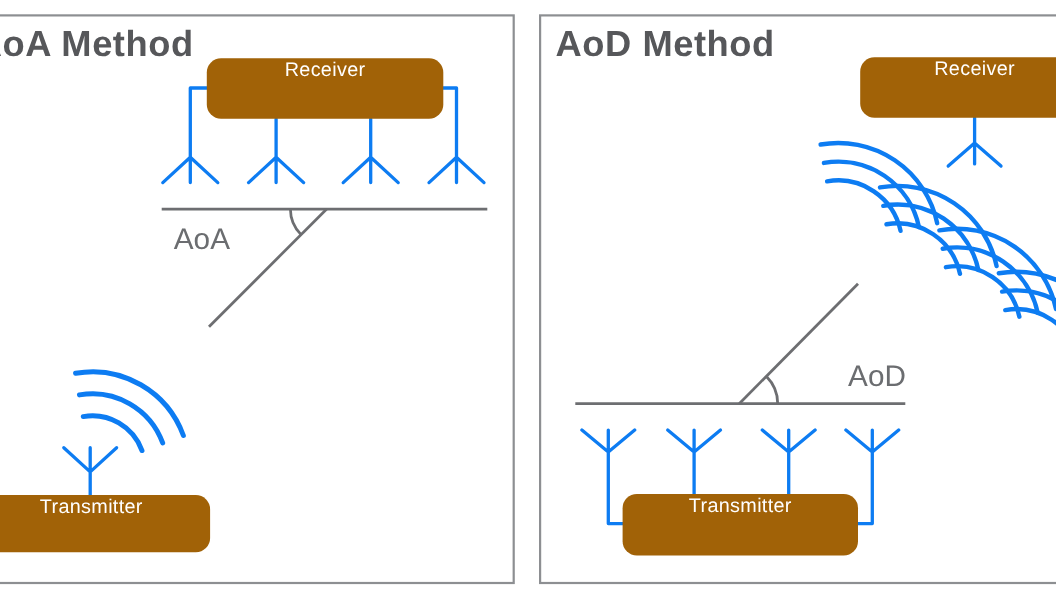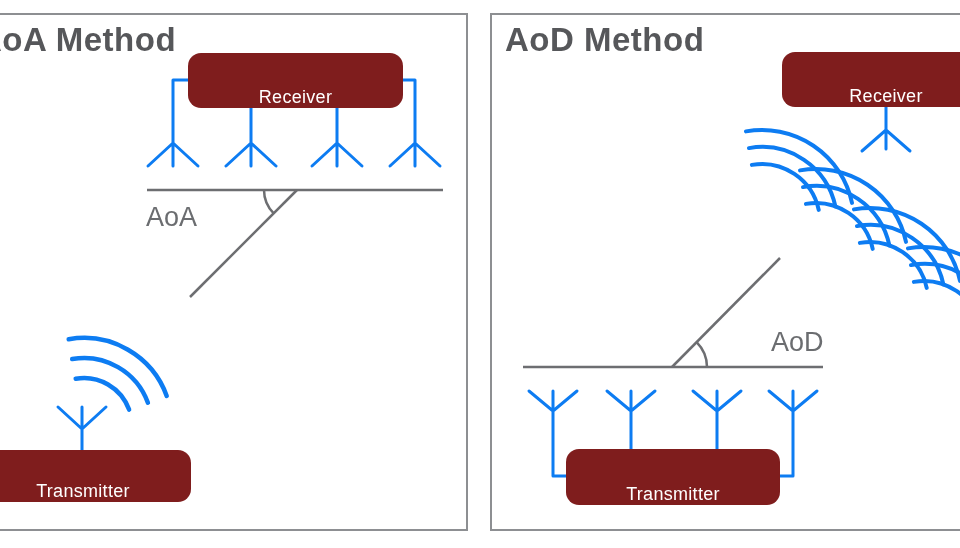--- a/index.html
+++ b/index.html
@@ -14,32 +14,32 @@
   #panel-aoa { left:-40px; width:508px; }
   #panel-aod { left:490px; width:500px; }
   svg.overlay { position:absolute; left:0; top:0; pointer-events:none; }
   .panel-title {
     position:absolute; font-size:33px; font-weight:bold; color:#56575a;
     letter-spacing:0.5px; white-space:nowrap;
   }
   #title-aoa { left:-22px; top:21px; }
   #title-aod { left:505px; top:21px; }
   .node {
-    position:absolute; background:#7f1d1d; border-radius:13px;
-    display:flex; align-items:flex-end; justify-content:center;
+    position:absolute; background:#a16207; border-radius:13px;
+    display:flex; align-items:flex-start; justify-content:center;
     color:#ffffff; font-size:18px; letter-spacing:0.3px; white-space:nowrap;
   }
   #rx-aoa { left:188px; top:53px;  width:215px; height:55px; }
   #tx-aoa { left:-25px; top:450px; width:216px; height:52px; }
   #rx-aod { left:782px; top:52px;  width:208px; height:55px; }
   #tx-aod { left:566px; top:449px; width:214px; height:56px; }
   .angle-label {
     position:absolute; font-size:27px; color:#6b6d70; white-space:nowrap;
   }
-  #angle-aoa { left:146px; top:202px; }
+  #angle-aoa { left:158px; top:202px; }
   #angle-aod { left:771px; top:327px; }
 </style>
 </head>
 <body>
 
 <div id="stage">
 
   <div class="panel" id="panel-aoa"></div>
   <div class="panel" id="panel-aod"></div>
 

